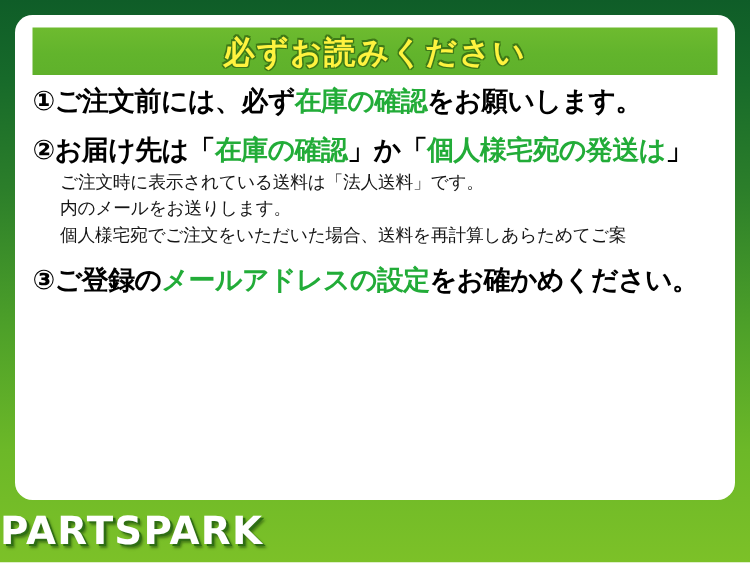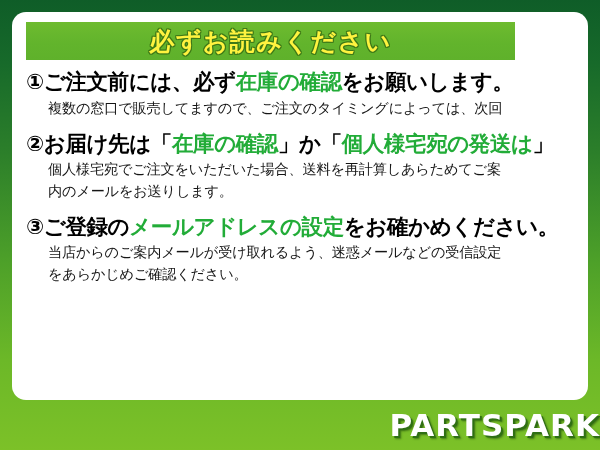--- a/index.html
+++ b/index.html
@@ -39,21 +39,21 @@
     background: #ffffff;
     border-radius: 14px;
     overflow: hidden;
   }
 
   
   #title-bar {
     position: absolute;
     left: 14px;
     top: 10px;
-    width: 489px;
+    width: 548px;
     height: 38px;
     background: linear-gradient(to bottom, #6ebb2f 0%, #62b42c 55%, #5fb12b 100%);
     display: flex;
     align-items: center;
     justify-content: center;
   }
   #title-text {
     color: #fff33f;
     font-size: 25px;
     font-weight: bold;
@@ -118,21 +118,21 @@
 
   
   #footer {
     position: absolute;
     left: 0;
     top: 400px;
     width: 600px;
     height: 50px;
     display: flex;
     align-items: center;
-    justify-content: flex-end;
+    justify-content: flex-start;
   }
   #logo-text {
     color: #ffffff;
     font-size: 31px;
     font-weight: bold;
     letter-spacing: 1px;
     line-height: 1;
     text-shadow: 2px 2px 0 #2f6f14, 3px 3px 2px rgba(30,70,10,0.55);
   }
 </style>
@@ -144,36 +144,32 @@
   <div id="card">
 
     <div id="title-bar">
       <span id="title-text">必ずお読みください</span>
     </div>
 
     <div id="content">
         <div class="item">
           <div class="item-heading"><span class="num-marker">①</span><span>ご注文前には、必ず</span><span class="hl">在庫の確認</span><span>をお願いします。</span></div>
           <div class="item-body">
-            <span class="bline">複数の窓口で販売してますので、ご注文のタイミングによっては、次回</span>
           </div>
         </div>
         <div class="item">
           <div class="item-heading"><span class="num-marker">②</span><span>お届け先は「</span><span class="hl">在庫の確認</span><span>」か「</span><span class="hl">個人様宅宛の発送は</span><span>」</span></div>
           <div class="item-body">
+            <span class="bline">ご注文時に表示されている送料は「法人送料」です。</span>
+            <span class="bline">内のメールをお送りします。</span>
             <span class="bline">個人様宅宛でご注文をいただいた場合、送料を再計算しあらためてご案</span>
-            <span class="bline">内のメールをお送りします。</span>
           </div>
         </div>
         <div class="item">
           <div class="item-heading"><span class="num-marker">③</span><span>ご登録の</span><span class="hl">メールアドレスの設定</span><span>をお確かめください。</span></div>
-          <div class="item-body">
-            <span class="bline">当店からのご案内メールが受け取れるよう、迷惑メールなどの受信設定</span>
-            <span class="bline">をあらかじめご確認ください。</span>
-          </div>
         </div>
       </div>
 
   </div>
 
   <div id="footer">
     <span id="logo-text">PARTSPARK</span>
   </div>
 
 </div>

